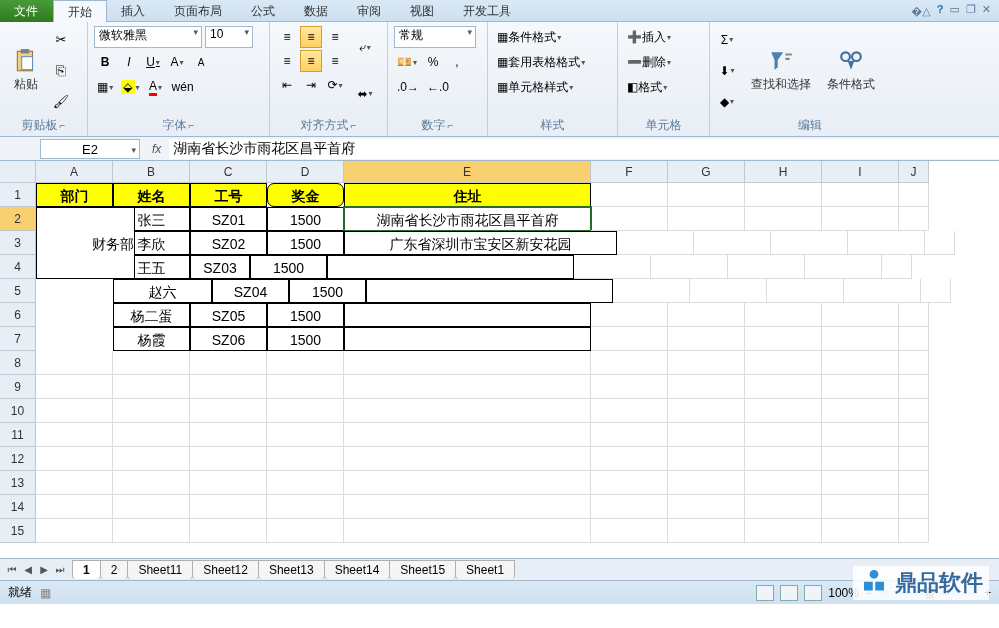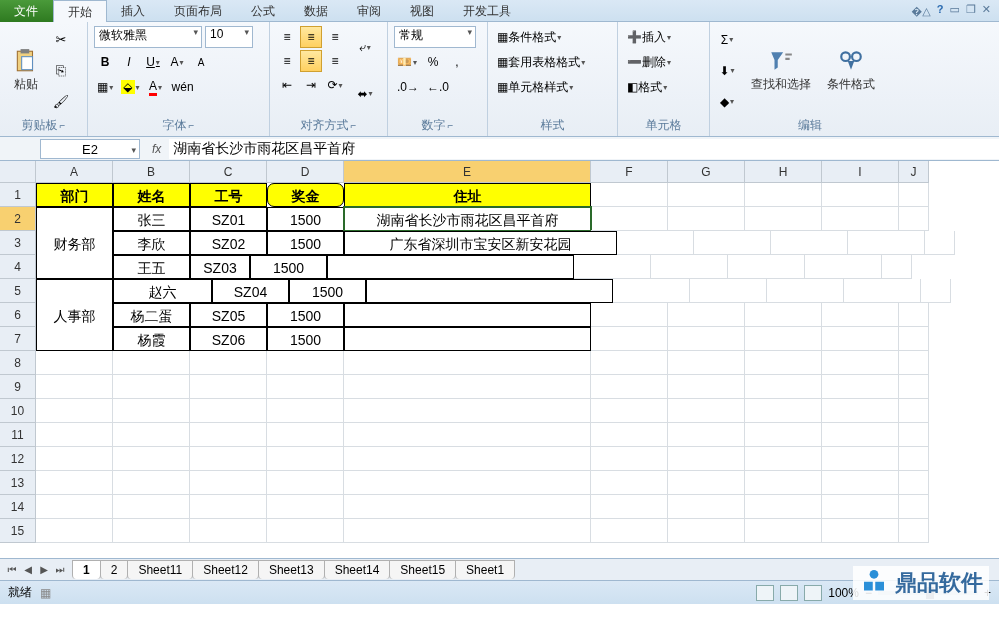--- a/index.html
+++ b/index.html
@@ -277,21 +277,21 @@
           <div class="cell hdr" style="width: 77px;">姓名</div>
           <div class="cell hdr" style="width: 77px;">工号</div>
           <div class="cell hdr" style="width: 77px; border-radius: 7px;">奖金</div>
           <div class="cell hdr" style="width: 247px;">住址</div>
           <div class="cell " style="width: 77px;"></div>
           <div class="cell " style="width: 77px;"></div>
           <div class="cell " style="width: 77px;"></div>
           <div class="cell " style="width: 77px;"></div>
           <div class="cell " style="width: 30px;"></div>
         </div>
-        <div class="cell bord" style="width: 77px; height: 72px; line-height: 72px; position: absolute; left: 0px; top: 24px; background: rgb(255, 255, 255);">财务部</div>
+        <div class="cell bord" style="width: 99px; height: 72px; line-height: 72px; position: absolute; left: 0px; top: 24px; background: rgb(255, 255, 255); text-align: right;">财务部</div>
         <div class="grid-row">
           <div style="width: 77px;"></div>
           <div class="cell bord" style="width: 77px;">张三</div>
           <div class="cell bord" style="width: 77px;">SZ01</div>
           <div class="cell bord" style="width: 77px;">1500</div>
           <div class="cell bord active-cell" style="width: 247px;">湖南省长沙市雨花区昌平首府</div>
           <div class="cell " style="width: 77px;"></div>
           <div class="cell " style="width: 77px;"></div>
           <div class="cell " style="width: 77px;"></div>
           <div class="cell " style="width: 77px;"></div>
@@ -314,21 +314,20 @@
           <div class="cell bord" style="width: 77px;">王五</div>
           <div class="cell bord" style="width: 60px;">SZ03</div>
           <div class="cell bord" style="width: 77px;">1500</div>
           <div class="cell bord" style="width: 247px;"></div>
           <div class="cell " style="width: 77px;"></div>
           <div class="cell " style="width: 77px;"></div>
           <div class="cell " style="width: 77px;"></div>
           <div class="cell " style="width: 77px;"></div>
           <div class="cell " style="width: 30px;"></div>
         </div>
-        <div class="cell bord" style="width: 77px; height: 72px; line-height: 72px; position: absolute; left: 0px; top: 96px; background: rgb(255, 255, 255);">人事部</div>
         <div class="grid-row">
           <div style="width: 77px;"></div>
           <div class="cell bord" style="width: 99px;">赵六</div>
           <div class="cell bord" style="width: 77px;">SZ04</div>
           <div class="cell bord" style="width: 77px;">1500</div>
           <div class="cell bord" style="width: 247px;"></div>
           <div class="cell " style="width: 77px;"></div>
           <div class="cell " style="width: 77px;"></div>
           <div class="cell " style="width: 77px;"></div>
           <div class="cell " style="width: 77px;"></div>

